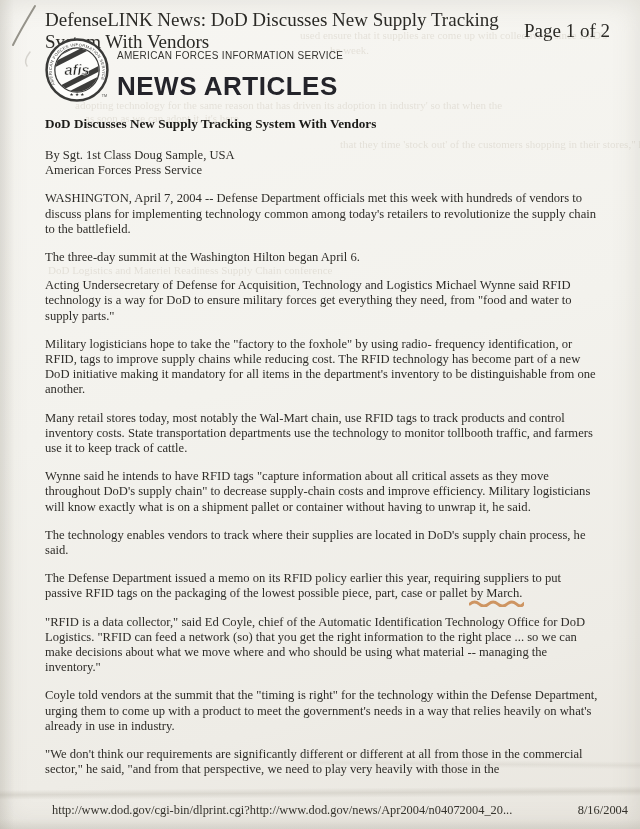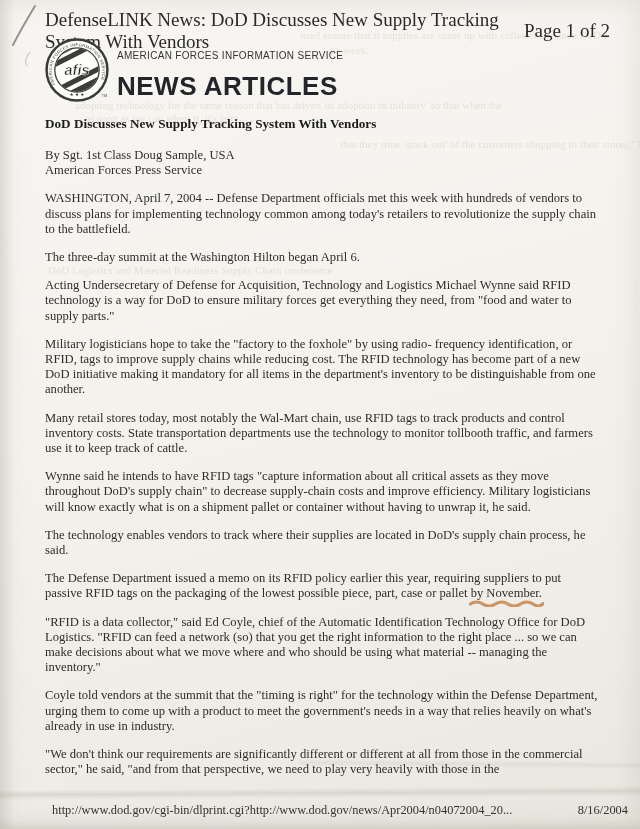--- a/index.html
+++ b/index.html
@@ -128,21 +128,21 @@
     <p class="body-para">WASHINGTON, April 7, 2004 -- Defense Department officials met this week with hundreds of vendors to discuss plans for implementing technology common among today's retailers to revolutionize the supply chain to the battlefield.</p>
     <p class="body-para">The three-day summit at the Washington Hilton began April 6.</p>
     <p class="body-para">Acting Undersecretary of Defense for Acquisition, Technology and Logistics Michael Wynne said RFID technology is a way for DoD to ensure military forces get everything they need, from "food and water to supply parts."</p>
     <p class="body-para">Military logisticians hope to take the "factory to the foxhole" by using radio- frequency identification, or RFID, tags to improve supply chains while reducing cost. The RFID technology has become part of a new DoD initiative making it mandatory for all items in the department's inventory to be distinguishable from one another.</p>
     <p class="body-para">Many retail stores today, most notably the Wal-Mart chain, use RFID tags to track products and control inventory costs. State transportation departments use the technology to monitor tollbooth traffic, and farmers use it to keep track of cattle.</p>
     <p class="body-para">Wynne said he intends to have RFID tags "capture information about all critical assets as they move throughout DoD's supply chain" to decrease supply-chain costs and improve efficiency. Military logisticians will know exactly what is on a shipment pallet or container without having to unwrap it, he said.</p>
     <p class="body-para">The technology enables vendors to track where their supplies are located in DoD's supply chain process, he said.</p>
 
     <p class="body-para">
       <span>The Defense Department issued a memo on its RFID policy earlier this year, requiring suppliers to put passive RFID tags on the packaging of the lowest possible piece, part, case or pallet </span><span class="hl-wrap">
-        <span>by November.</span>
+        <span>by March.</span>
         <svg viewBox="0 0 60 6" preserveAspectRatio="none">
           <path d="M1,3.5 q5,-3.5 10,0 t10,0 t10,0 t10,0 t10,0 t8,-0.5" fill="none" stroke-width="2.6" stroke-linecap="round" opacity="0.85" stroke="#c8854a"></path>
         </svg>
       </span>
     </p>
 
     <p class="body-para">"RFID is a data collector," said Ed Coyle, chief of the Automatic Identification Technology Office for DoD Logistics. "RFID can feed a network (so) that you get the right information to the right place ... so we can make decisions about what we move where and who should be using what material -- managing the inventory."</p>
     <p class="body-para">Coyle told vendors at the summit that the "timing is right" for the technology within the Defense Department, urging them to come up with a product to meet the government's needs in a way that relies heavily on what's already in use in industry.</p>
     <p class="body-para">"We don't think our requirements are significantly different or different at all from those in the commercial sector," he said, "and from that perspective, we need to play very heavily with those in the</p>
   </div>

